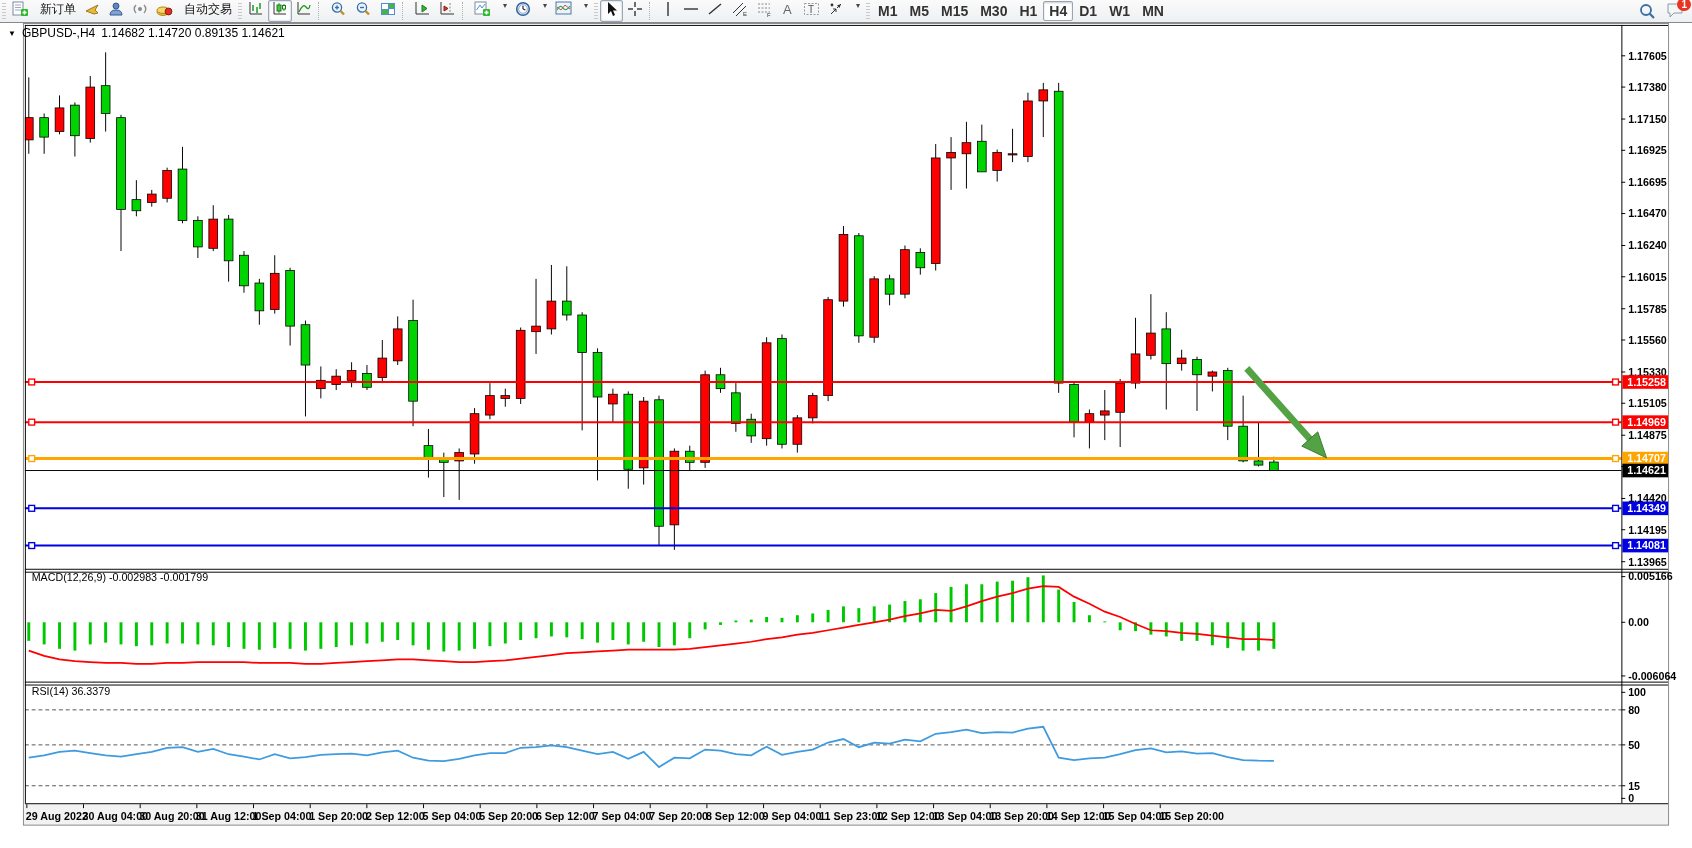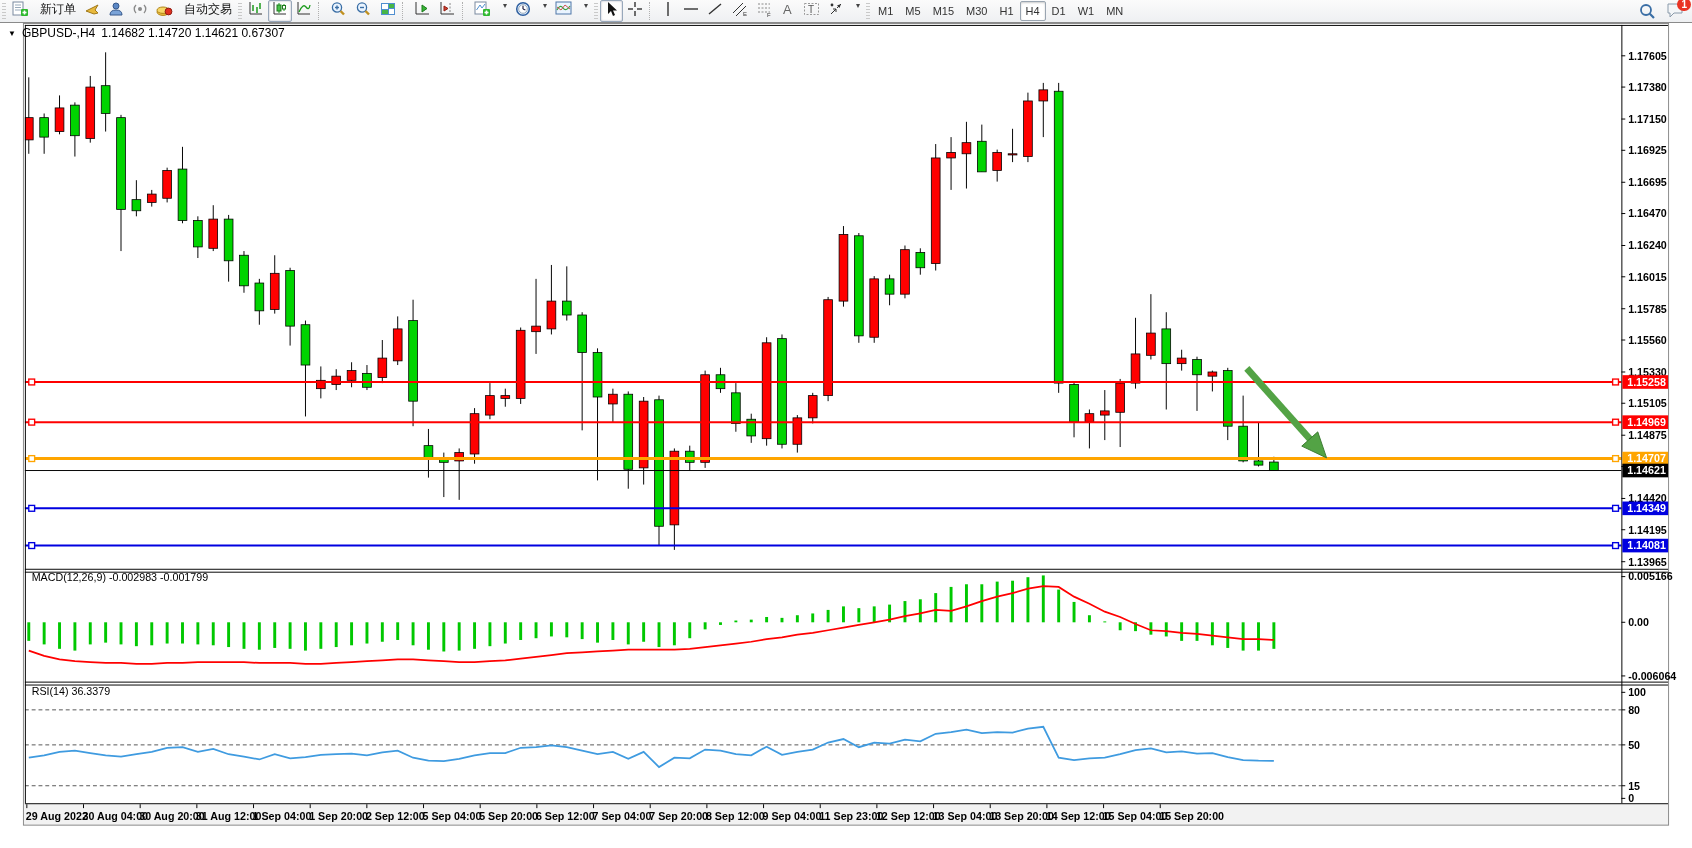--- a/index.html
+++ b/index.html
@@ -3,21 +3,21 @@
 <meta charset="utf-8">
 <style>
   html,body{margin:0;padding:0;background:#fff;font-family:"Liberation Sans",sans-serif;}
   #app{position:relative;width:1692px;height:848px;overflow:hidden;background:#fff;}
   
   #toolbar{position:absolute;left:0;top:0;width:1692px;height:22px;background:linear-gradient(#fbfbfb,#eef0f2);border-bottom:1px solid #8a8a8a;display:flex;align-items:center;font-size:12px;color:#111;}
   .tbtn{display:inline-flex;align-items:flex-start;height:20px;padding:0 3px;border:1px solid transparent;border-radius:2px;gap:11px;cursor:default;}
   .tbtn.active{border-color:#98a8bb;background:#fdfdfd;box-shadow:inset 0 0 2px #aab;}
   .tsep{width:5px;height:18px;margin:0 2px;border-left:1px dotted #b0b0b0;}
   .grip{width:4px;height:16px;margin:0 2px;background:repeating-linear-gradient(#c9c9c9 0 1px,transparent 1px 3px);}
-  .tf{font-size:11px;font-weight:400;color:#333;padding:0 5px;height:18px;display:inline-flex;align-items:center;border:1px solid transparent;border-radius:2px;text-align:center;}
+  .tf{font-size:14px;font-weight:700;color:#333;padding:0 5px;height:18px;display:inline-flex;align-items:center;border:1px solid transparent;border-radius:2px;text-align:center;}
   .tf.active{background:#fff;border-color:#9aa5b1;box-shadow:inset 0 1px 2px #ccc;}
   .dd{font-size:8px;color:#444;margin-left:1px;}
   .toolbar-label{font-size:12px;}
   #right-tools{margin-left:auto;display:flex;align-items:center;padding-right:8px;gap:10px;}
   #chat-wrap{position:relative;}
   #chat-badge{position:absolute;top:-4px;right:-7px;background:#e93323;color:#fff;border-radius:8px;font-size:10px;font-weight:700;padding:0 4px;line-height:13px;}
   
   #chart-area{position:absolute;left:0;top:23px;width:1692px;height:825px;background:#fff;}
   #chart-svg{position:absolute;left:0;top:0;}
   #chart-title{position:absolute;left:8px;top:3px;font-size:12px;color:#000;display:flex;align-items:center;gap:6px;}
@@ -680,16 +680,16 @@
           <text x="1051.5" y="842" font-size="11" font-weight="700" fill="#000">14 Sep 12:00</text>
           <line x1="1110.75" y1="826" x2="1110.75" y2="830" stroke="#000"></line>
           <text x="1109.75" y="842" font-size="11" font-weight="700" fill="#000">15 Sep 04:00</text>
           <line x1="1169" y1="826" x2="1169" y2="830" stroke="#000"></line>
           <text x="1168" y="842" font-size="11" font-weight="700" fill="#000">15 Sep 20:00</text>
         </g>
       </svg>
     <div id="chart-title">
       <span class="tri">▼</span>
       <span class="sym">GBPUSD-,H4</span>
-      <span class="ohlc">1.14682 1.14720 1.14621 0.67307</span>
+      <span class="ohlc">1.14682 1.14720 0.89135 1.14621</span>
     </div>
   </div>
 </div>
 
 </body></html>

